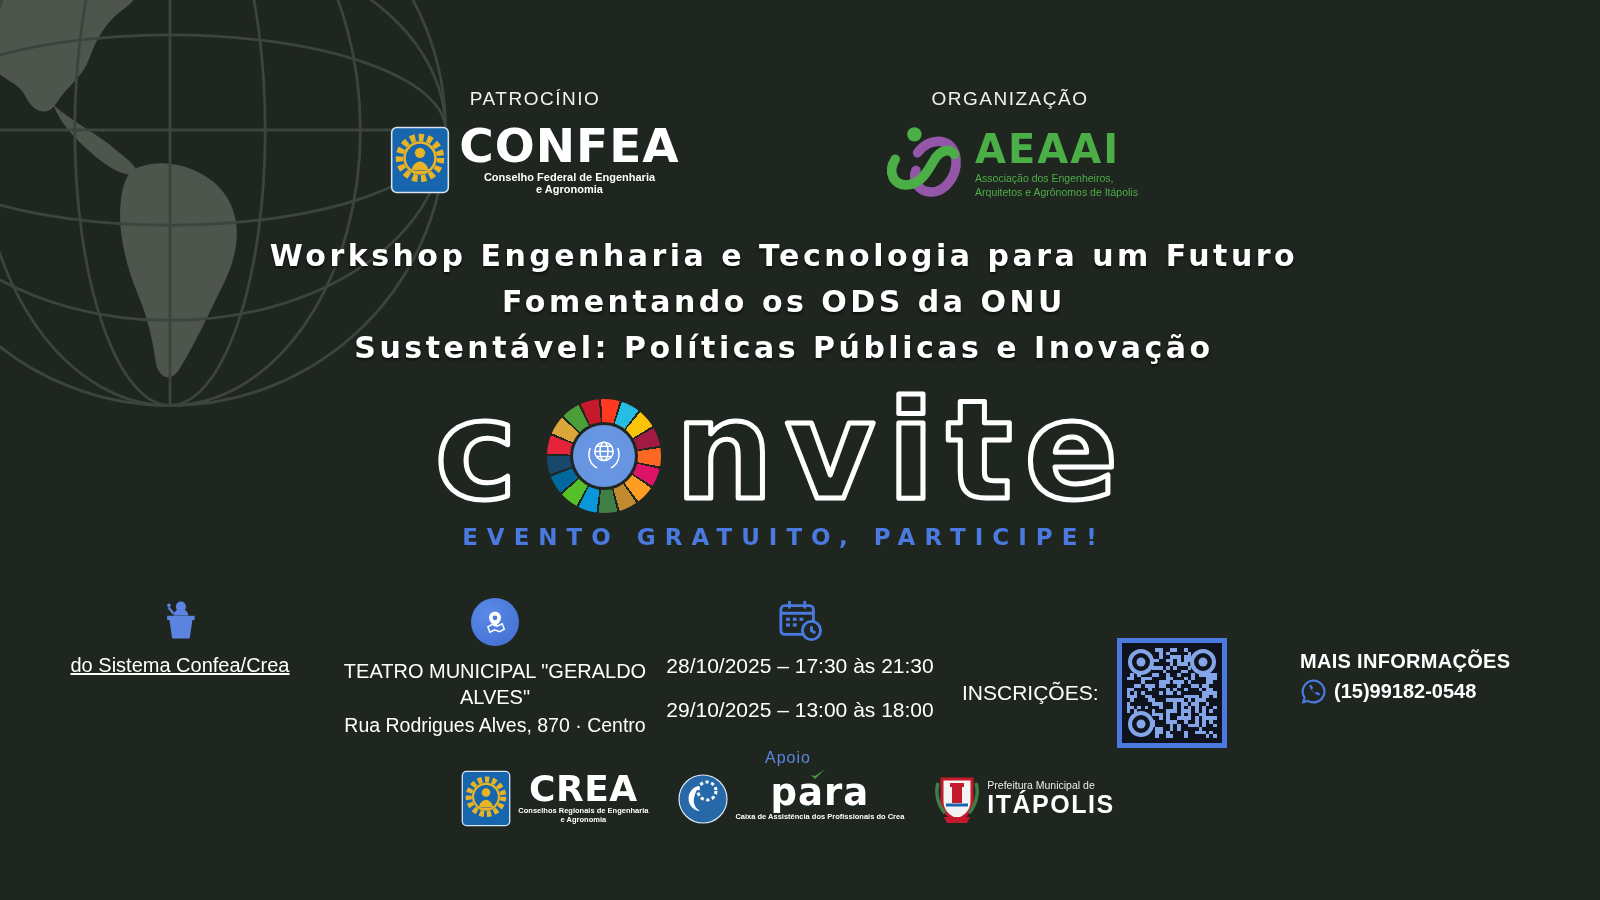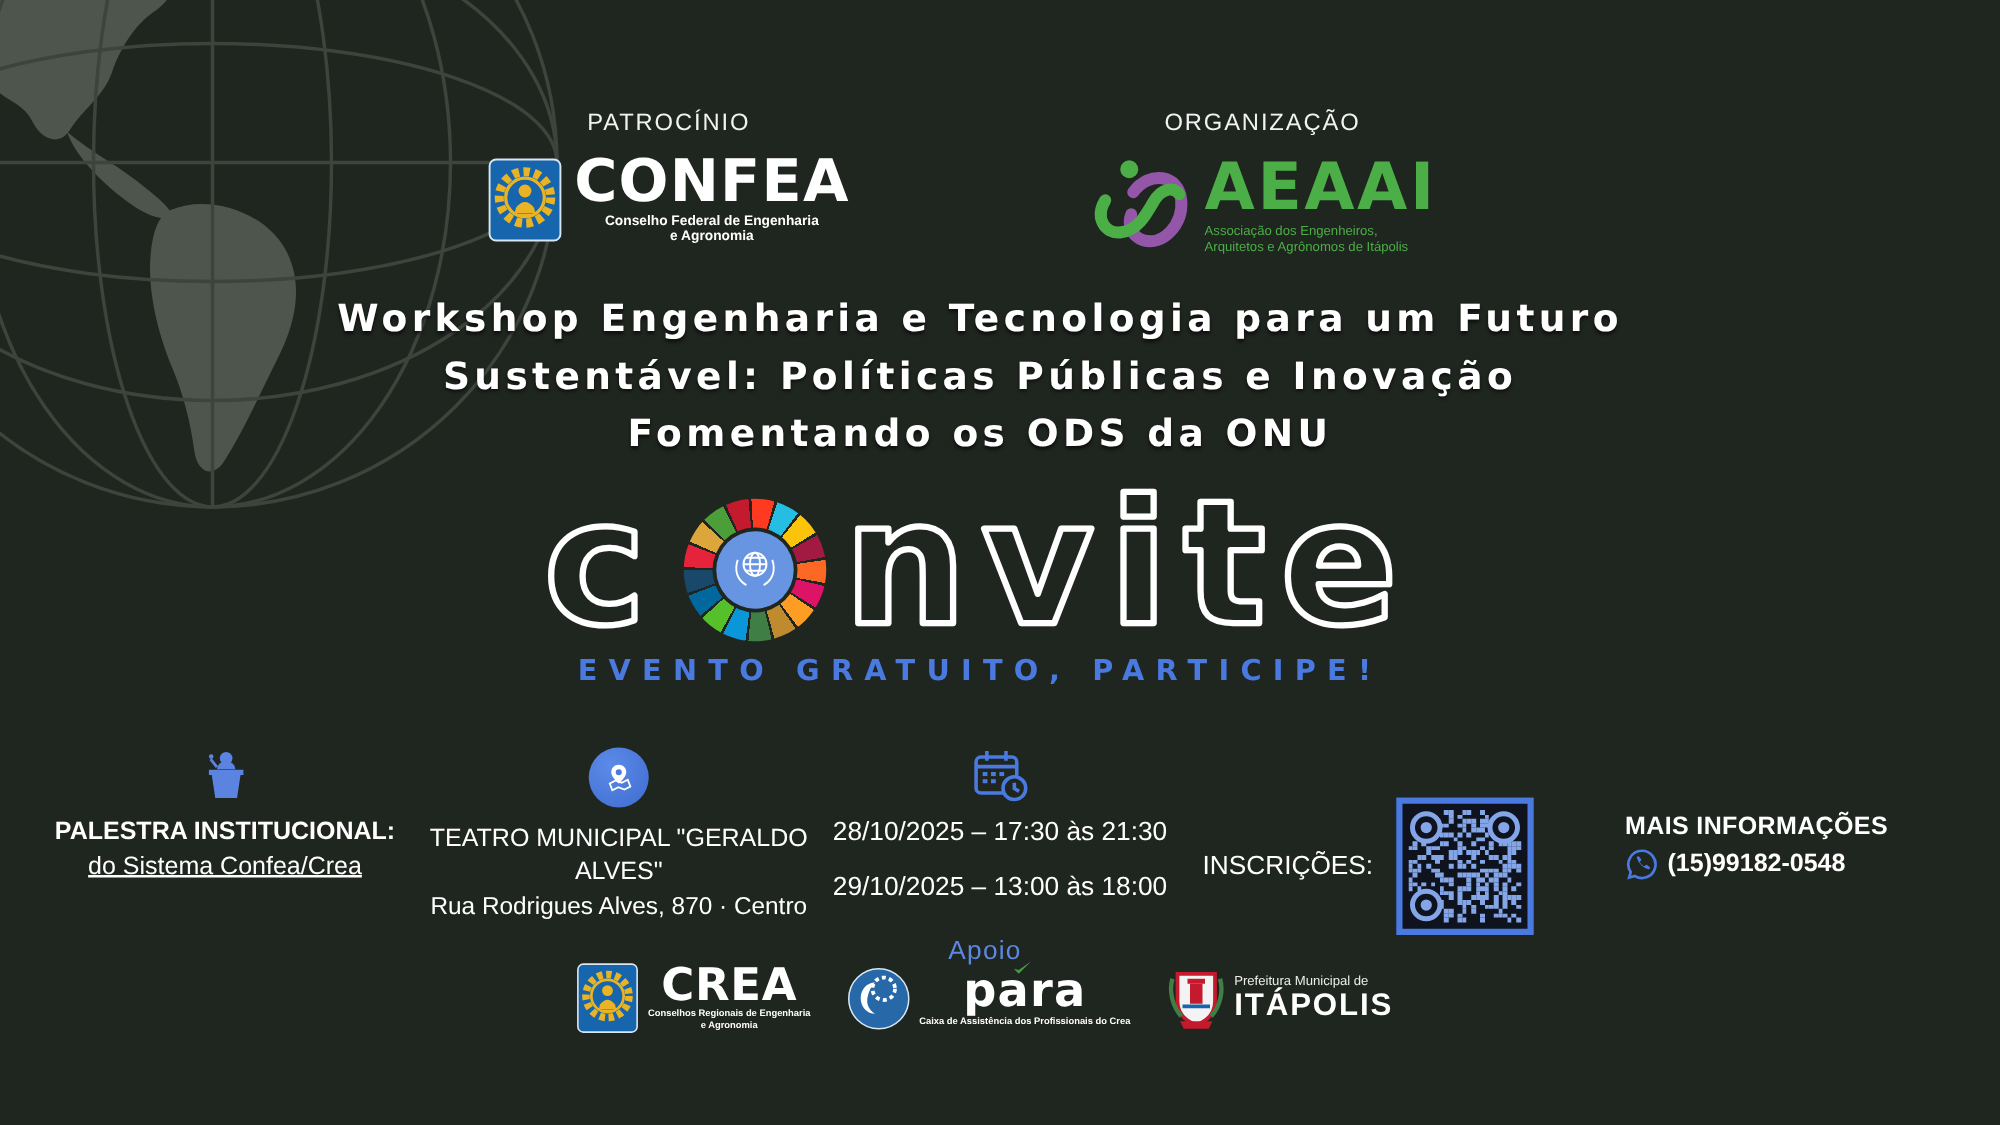--- a/index.html
+++ b/index.html
@@ -11,21 +11,21 @@
   .globe{position:absolute;left:-110px;top:-150px;width:560px;height:560px;}
 
   
   .hdr-label{font-size:19px;letter-spacing:1.5px;color:#f2f2f2;text-align:center;font-weight:400;}
   .logo-row{display:flex;align-items:center;justify-content:center;gap:9px;margin-top:14px;}
   .confea-col{text-align:center;}
   .confea-name{font-size:47px;font-weight:700;letter-spacing:1px;line-height:.95;
                font-family:"DejaVu Sans","Liberation Sans",sans-serif;}
   .confea-sub{font-size:11px;font-weight:700;line-height:1.15;margin-top:2px;}
   .aeaai-col{text-align:left;}
-  .aeaai-name{font-size:52px;font-weight:600;letter-spacing:2px;line-height:1;color:#4cae47;
+  .aeaai-name{font-size:40px;font-weight:600;letter-spacing:2px;line-height:1;color:#4cae47;
               font-family:"DejaVu Sans","Liberation Sans",sans-serif;}
   .aeaai-sub{font-size:10.5px;line-height:1.25;color:#4cae47;margin-top:3px;}
 
   
   .title{left:0;top:233px;width:1568px;text-align:center;font-weight:700;font-size:30px;
          letter-spacing:3.5px;line-height:46px;text-shadow:0 2px 3px rgba(0,0,0,.6);
          font-family:"DejaVu Sans","Liberation Sans",sans-serif;}
 
   
   .convite-row{left:0;top:386px;width:1568px;display:flex;align-items:center;justify-content:center;gap:12px;}
@@ -60,21 +60,21 @@
   .qr-eye::after{content:"";position:absolute;left:50%;top:50%;transform:translate(-50%,-50%);
                  width:9px;height:9px;border-radius:50%;background:#84a6e8;}
   .eye-tl{left:6px;top:6px;} .eye-tr{right:6px;top:6px;} .eye-bl{left:6px;bottom:6px;}
 
   .more-info{position:absolute;left:1300px;top:650px;text-align:left;}
   .more-title{font-size:20px;font-weight:700;letter-spacing:.3px;}
   .phone-row{display:flex;align-items:center;gap:7px;margin-top:5px;}
   .phone{font-size:20px;font-weight:700;}
 
   
-  .apoio{left:0;top:749px;width:1576px;text-align:center;color:#5d87e0;font-size:21px;letter-spacing:1px;}
+  .apoio{left:0;top:749px;width:1576px;text-align:center;color:#5d87e0;font-size:16px;letter-spacing:1px;}
   .logos-row{left:0;top:770px;width:1576px;display:flex;align-items:center;justify-content:center;gap:30px;}
   .slogo{display:flex;align-items:center;gap:7px;}
   .crea-col{text-align:center;}
   .crea-name{font-size:36px;font-weight:700;line-height:.9;letter-spacing:.5px;
              font-family:"DejaVu Sans","Liberation Sans",sans-serif;}
   .crea-sub{font-size:7.5px;font-weight:700;line-height:1.2;margin-top:1px;}
   .mutua-col{text-align:center;position:relative;}
   .mutua-name{font-size:37px;font-weight:700;line-height:.9;letter-spacing:1px;
               font-family:"DejaVu Sans","Liberation Sans",sans-serif;}
   .mutua-check{position:absolute;left:44%;top:-8px;}
@@ -145,22 +145,22 @@
         <div class="aeaai-sub">
           <div>Associação dos Engenheiros,</div>
           <div>Arquitetos e Agrônomos de Itápolis</div>
         </div>
       </div>
     </div>
   </div>
 
   <div class="abs title">
     <div>Workshop Engenharia e Tecnologia para um Futuro</div>
+    <div>Fomentando os ODS da ONU</div>
     <div>Sustentável: Políticas Públicas e Inovação</div>
-    <div>Fomentando os ODS da ONU</div>
   </div>
 
   <div class="abs convite-row">
     <svg class="outline-svg" width="102" height="140">
       <text x="2" y="112" font-size="138" fill="none" stroke="#fff" stroke-width="5" stroke-linejoin="round">c</text>
     </svg>
     <div class="sdg-wheel" style="background: conic-gradient(from -90deg, rgb(31, 37, 31) 0deg, rgb(31, 37, 31) 2.4deg, rgb(229, 36, 59) 2.4deg, rgb(229, 36, 59) 21.18deg, rgb(31, 37, 31) 21.18deg, rgb(31, 37, 31) 23.58deg, rgb(221, 166, 58) 23.58deg, rgb(221, 166, 58) 42.35deg, rgb(31, 37, 31) 42.35deg, rgb(31, 37, 31) 44.75deg, rgb(76, 159, 56) 44.75deg, rgb(76, 159, 56) 63.53deg, rgb(31, 37, 31) 63.53deg, rgb(31, 37, 31) 65.93deg, rgb(197, 25, 45) 65.93deg, rgb(197, 25, 45) 84.71deg, rgb(31, 37, 31) 84.71deg, rgb(31, 37, 31) 87.11deg, rgb(255, 58, 33) 87.11deg, rgb(255, 58, 33) 105.88deg, rgb(31, 37, 31) 105.88deg, rgb(31, 37, 31) 108.28deg, rgb(38, 189, 226) 108.28deg, rgb(38, 189, 226) 127.06deg, rgb(31, 37, 31) 127.06deg, rgb(31, 37, 31) 129.46deg, rgb(252, 195, 11) 129.46deg, rgb(252, 195, 11) 148.24deg, rgb(31, 37, 31) 148.24deg, rgb(31, 37, 31) 150.64deg, rgb(162, 25, 66) 150.64deg, rgb(162, 25, 66) 169.41deg, rgb(31, 37, 31) 169.41deg, rgb(31, 37, 31) 171.81deg, rgb(253, 105, 37) 171.81deg, rgb(253, 105, 37) 190.59deg, rgb(31, 37, 31) 190.59deg, rgb(31, 37, 31) 192.99deg, rgb(221, 19, 103) 192.99deg, rgb(221, 19, 103) 211.76deg, rgb(31, 37, 31) 211.76deg, rgb(31, 37, 31) 214.16deg, rgb(253, 157, 36) 214.16deg, rgb(253, 157, 36) 232.94deg, rgb(31, 37, 31) 232.94deg, rgb(31, 37, 31) 235.34deg, rgb(191, 139, 46) 235.34deg, rgb(191, 139, 46) 254.12deg, rgb(31, 37, 31) 254.12deg, rgb(31, 37, 31) 256.52deg, rgb(63, 126, 68) 256.52deg, rgb(63, 126, 68) 275.29deg, rgb(31, 37, 31) 275.29deg, rgb(31, 37, 31) 277.69deg, rgb(10, 151, 217) 277.69deg, rgb(10, 151, 217) 296.47deg, rgb(31, 37, 31) 296.47deg, rgb(31, 37, 31) 298.87deg, rgb(86, 192, 43) 298.87deg, rgb(86, 192, 43) 317.65deg, rgb(31, 37, 31) 317.65deg, rgb(31, 37, 31) 320.05deg, rgb(0, 104, 157) 320.05deg, rgb(0, 104, 157) 338.82deg, rgb(31, 37, 31) 338.82deg, rgb(31, 37, 31) 341.22deg, rgb(25, 72, 106) 341.22deg, rgb(25, 72, 106) 360deg);">
       <div class="un-center">
         <svg width="46" height="46" viewBox="0 0 40 40">
           <g stroke="#fff" stroke-width="1.3" fill="none">
@@ -185,21 +185,20 @@
   <div class="info-block" style="left:20px;top:598px;width:320px;">
     <div class="info-icon">
       <svg width="46" height="44" viewBox="0 0 50 44" fill="#5b83e0">
         <circle cx="26" cy="7.5" r="5.5"></circle>
         <path d="M18,17 a8,7 0 0 1 16,0 z"></path>
         <circle cx="13" cy="6" r="2"></circle>
         <path d="M13.5,7.5 l5.5,7 -2,1.4 -5.5,-7 z"></path>
         <path d="M11,17.5 h30 v4.5 h-2.5 l-3,20 h-19 l-3,-20 h-2.5 z"></path>
       </svg>
     </div>
-    <div class="b1">PALESTRA INSTITUCIONAL:</div>
     <div class="r1" style="margin-top:5px;text-decoration:underline;">do Sistema Confea/Crea</div>
   </div>
 
   <div class="info-block" style="left:340px;top:598px;width:310px;">
     <div class="info-icon">
       <div class="loc-circle">
         <svg width="30" height="30" viewBox="0 0 50 50">
           <path d="M13,33 l8,-4 8,3 8,-4 3.5,9 -8,4 -8,-3 -8,4 z" fill="none" stroke="#fff" stroke-width="2.4"></path>
           <path d="M25,8 c-6,0 -10,4.5 -10,10 c0,7 10,15 10,15 c0,0 10,-8 10,-15 c0,-5.5 -4,-10 -10,-10 z" fill="#fff"></path>
           <circle cx="25" cy="18" r="4" fill="#4a7ae0"></circle>

